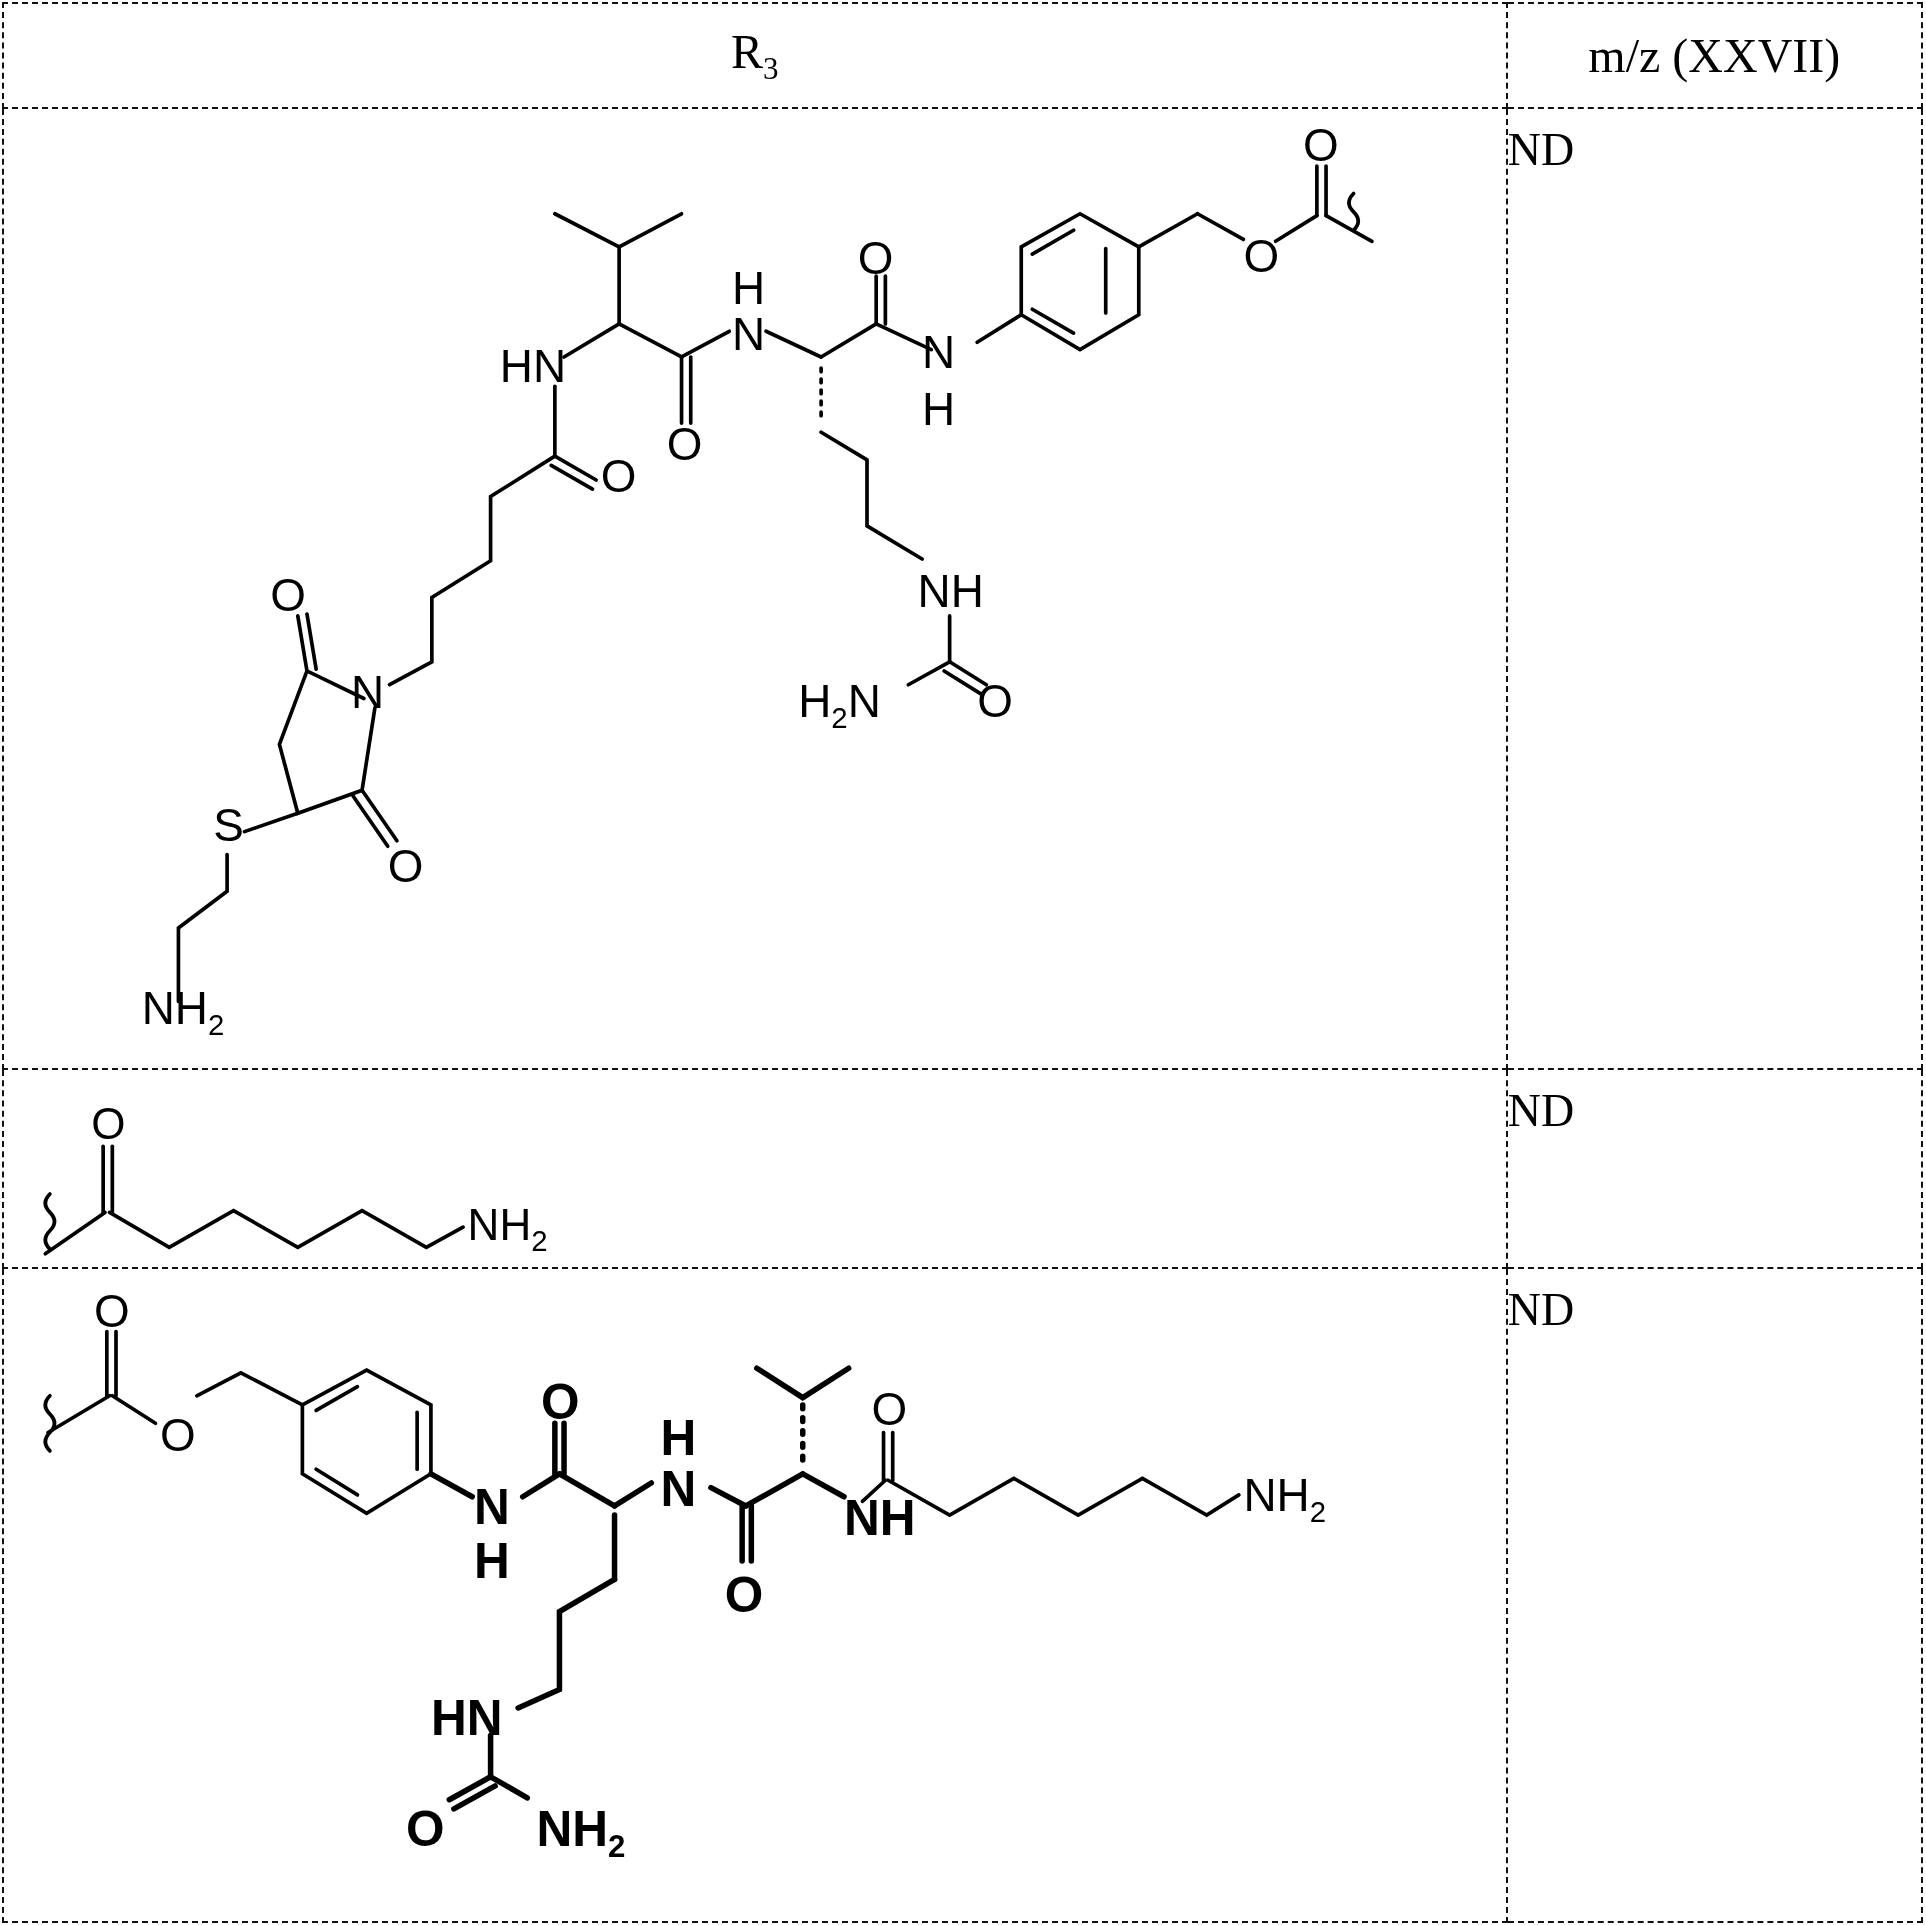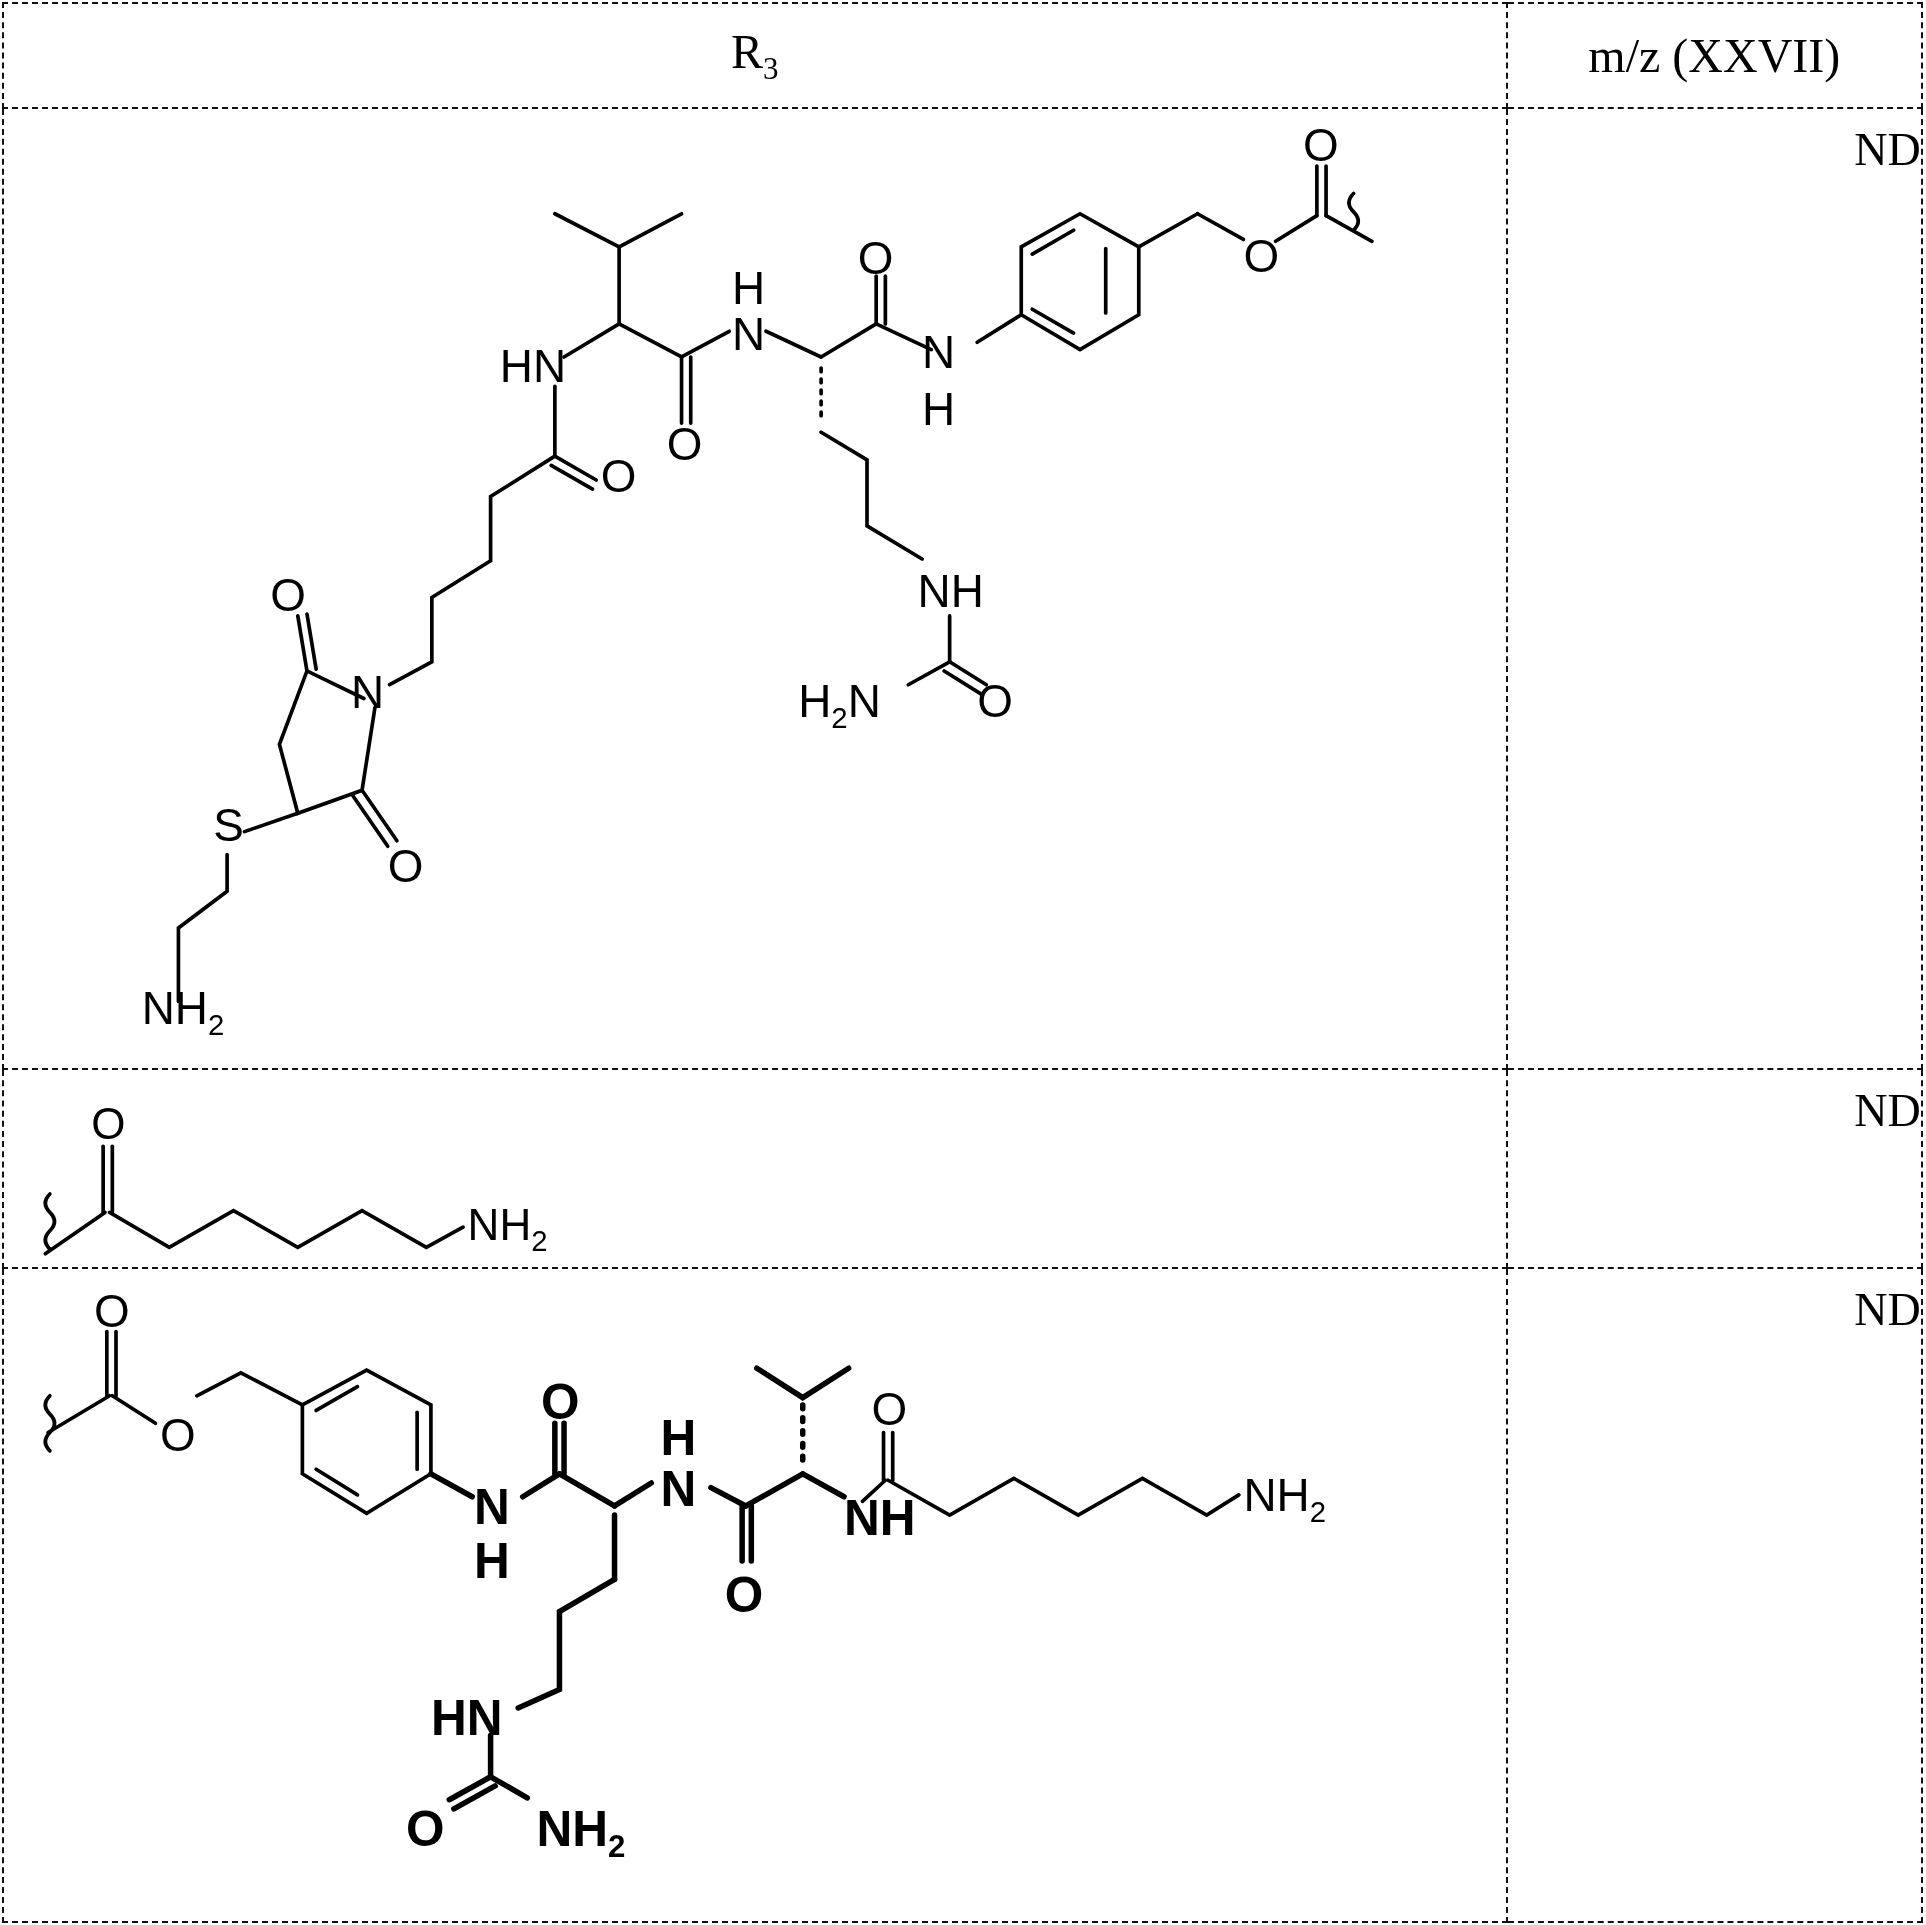--- a/index.html
+++ b/index.html
@@ -2,21 +2,21 @@
 <html style="font-size:14.7px"><head>
 <meta charset="utf-8">
 <style>
   html,body{margin:0;padding:0;background:#fff;}
   body{width:1927px;height:1926px;position:relative;overflow:hidden;font-family:"Liberation Serif",serif;color:#000;}
   table.t{position:absolute;left:1.8px;top:1.8px;width:1921px;border-collapse:collapse;table-layout:fixed;}
   table.t td,table.t th{border:2.8px dashed #111;padding:0;vertical-align:top;position:relative;}
   th{font-weight:normal;font-size:48px;height:103px;vertical-align:middle !important;text-align:center;}
   th sub{font-size:31px;}
   .col1{width:1502px;}
-  .nd{font-size:46px;text-align:right;padding-top:14.7px !important;}
+  .nd{font-size:46px;text-align:left;padding-top:14.7px !important;}
   svg{display:block;}
   svg text{font-family:"Liberation Sans",sans-serif;fill:#000;}
   svg line,svg polyline,svg path{stroke:#000;stroke-width:4;fill:none;stroke-linecap:round;}
   .bold line,.bold polyline,.bold path{stroke-width:6;}
 </style>
 </head>
 <body>
 
 <table class="t">
   <tbody>

